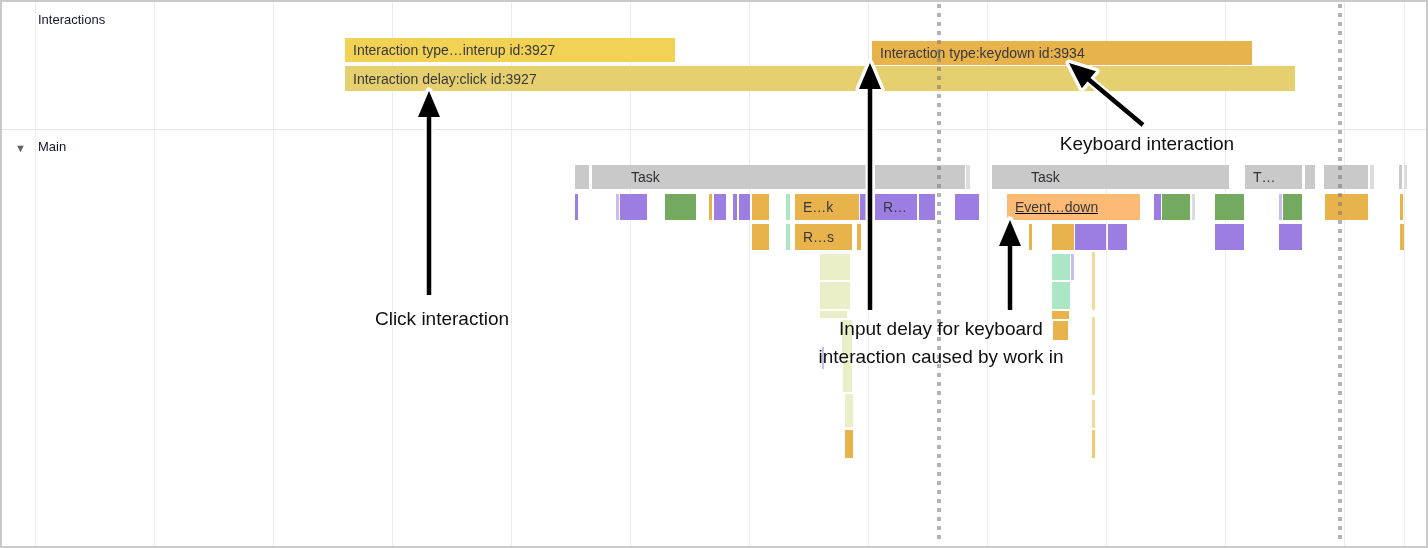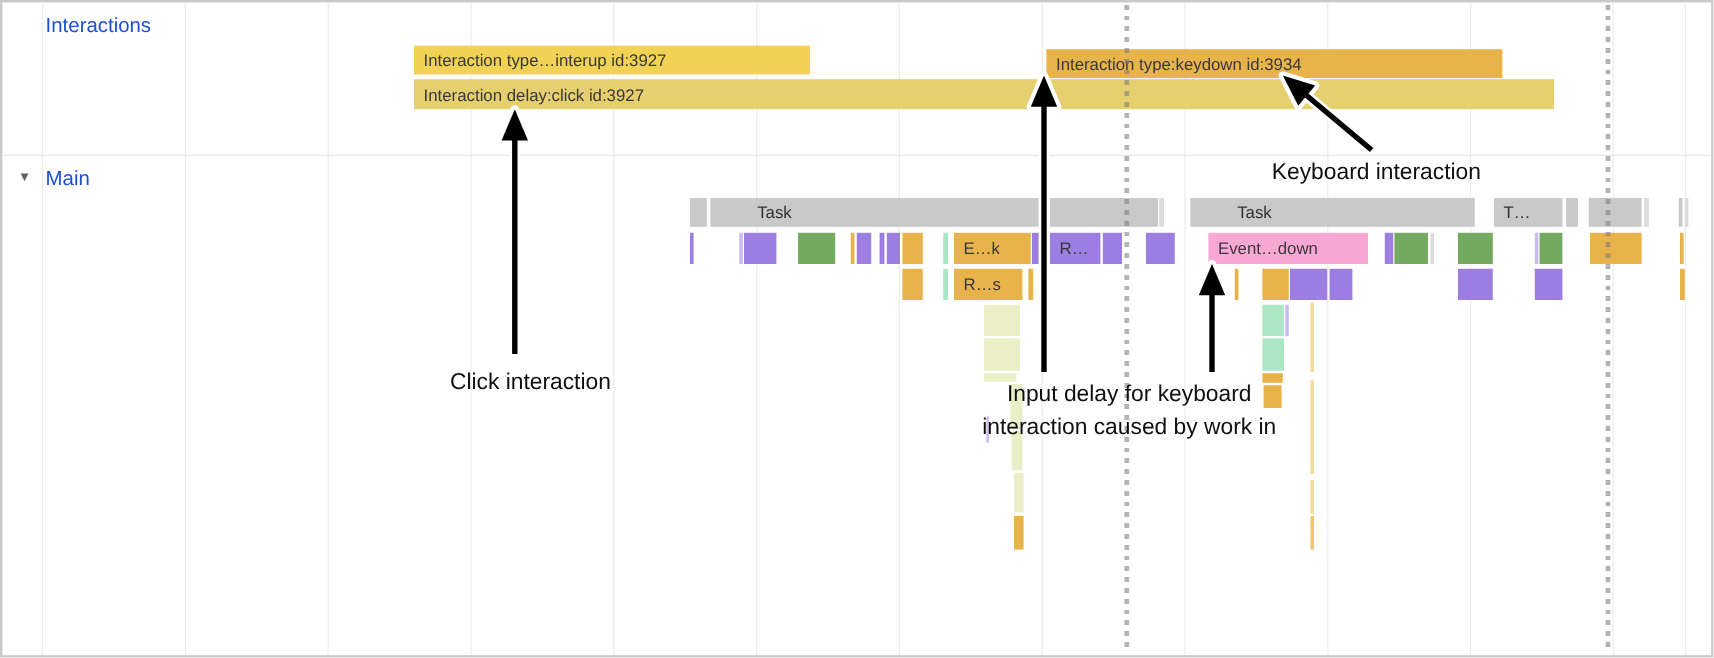--- a/index.html
+++ b/index.html
@@ -7,21 +7,21 @@
     position:relative;width:1428px;height:548px;box-sizing:border-box;
     border:2px solid #c9c9c9;background:#ffffff;overflow:hidden;
     font-family:"Liberation Sans", sans-serif;
   }
   .grid-line{position:absolute;top:0;bottom:0;width:1px;background:#ececec;}
   .separator{position:absolute;left:0;right:0;height:1px;background:#e6e6e6;}
   .bar{position:absolute;display:flex;align-items:center;overflow:hidden;white-space:nowrap;}
   .bar span{font-size:14px;color:#38383b;padding-left:7px;overflow:hidden;text-overflow:clip;}
   .task-bar span{color:#303034;padding-left:39px;}
   .small-task span{padding-left:8px;}
-  .track-label{position:absolute;font-size:17px;color:#1d4ed8;}
+  .track-label{position:absolute;font-size:13px;color:#0f172a;}
   .disclosure{position:absolute;font-size:11px;color:#5f6368;}
   .dotted-line{position:absolute;width:4px;top:2px;bottom:2px;
     background:repeating-linear-gradient(to bottom, rgba(118,118,118,.55) 0 4px, rgba(0,0,0,0) 4px 9px);}
   .annotation{position:absolute;transform:translateX(-50%);text-align:center;
     font-size:19px;color:#101010;line-height:28px;}
   #arrow-overlay{position:absolute;left:0;top:0;pointer-events:none;}
 </style>
 </head>
 <body>
 
@@ -82,21 +82,21 @@
       <div class="bar small-task" style="left: 784px; top: 192px; width: 4px; height: 26px; background: rgb(171, 231, 197);"></div>
       <div class="bar small-task" style="left: 793px; top: 192px; width: 64px; height: 26px; background: rgb(233, 179, 76);">
         <span>E…k</span>
       </div>
       <div class="bar small-task" style="left: 858px; top: 192px; width: 6px; height: 26px; background: rgb(156, 126, 226);"></div>
       <div class="bar small-task" style="left: 873px; top: 192px; width: 42px; height: 26px; background: rgb(156, 126, 226);">
         <span>R…</span>
       </div>
       <div class="bar small-task" style="left: 917px; top: 192px; width: 16px; height: 26px; background: rgb(156, 126, 226);"></div>
       <div class="bar small-task" style="left: 953px; top: 192px; width: 24px; height: 26px; background: rgb(156, 126, 226);"></div>
-      <div class="bar small-task" style="left: 1005px; top: 192px; width: 133px; height: 26px; background: #f9a8d4;">
+      <div class="bar small-task" style="left: 1005px; top: 192px; width: 133px; height: 26px; background: #fdba74; text-decoration: underline;">
         <span>Event…down</span>
       </div>
       <div class="bar small-task" style="left: 1152px; top: 192px; width: 7px; height: 26px; background: rgb(156, 126, 226);"></div>
       <div class="bar small-task" style="left: 1160px; top: 192px; width: 28px; height: 26px; background: rgb(116, 170, 95);"></div>
       <div class="bar small-task" style="left: 1190px; top: 192px; width: 3px; height: 26px; background: rgb(220, 220, 220);"></div>
       <div class="bar small-task" style="left: 1213px; top: 192px; width: 29px; height: 26px; background: rgb(116, 170, 95);"></div>
       <div class="bar small-task" style="left: 1277px; top: 192px; width: 3px; height: 26px; background: rgb(203, 188, 240);"></div>
       <div class="bar small-task" style="left: 1281px; top: 192px; width: 19px; height: 26px; background: rgb(116, 170, 95);"></div>
       <div class="bar small-task" style="left: 1323px; top: 192px; width: 43px; height: 26px; background: rgb(233, 179, 76);"></div>
       <div class="bar small-task" style="left: 1398px; top: 192px; width: 3px; height: 26px; background: rgb(233, 179, 76);"></div>

